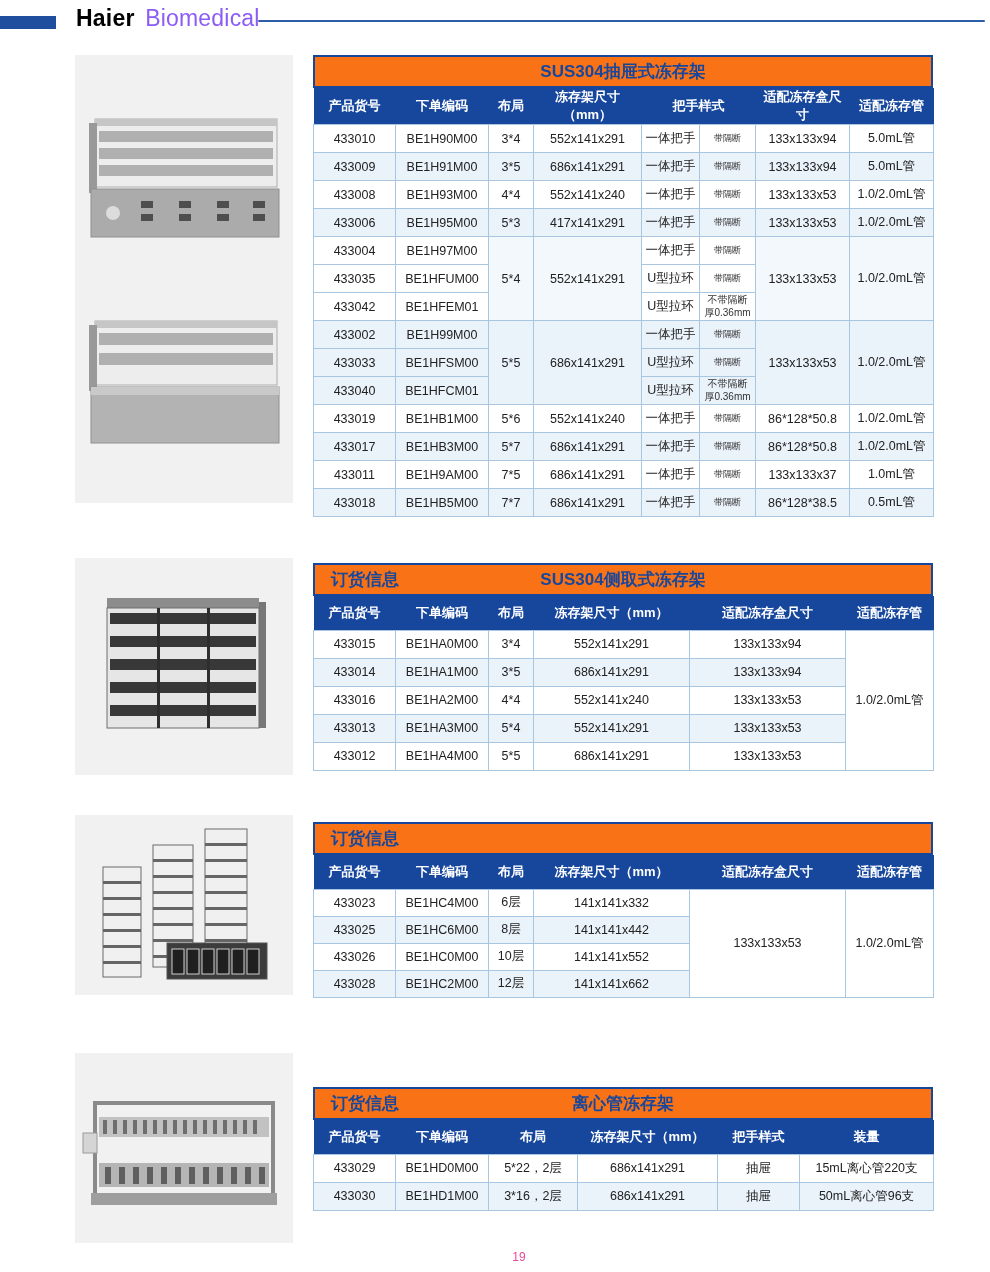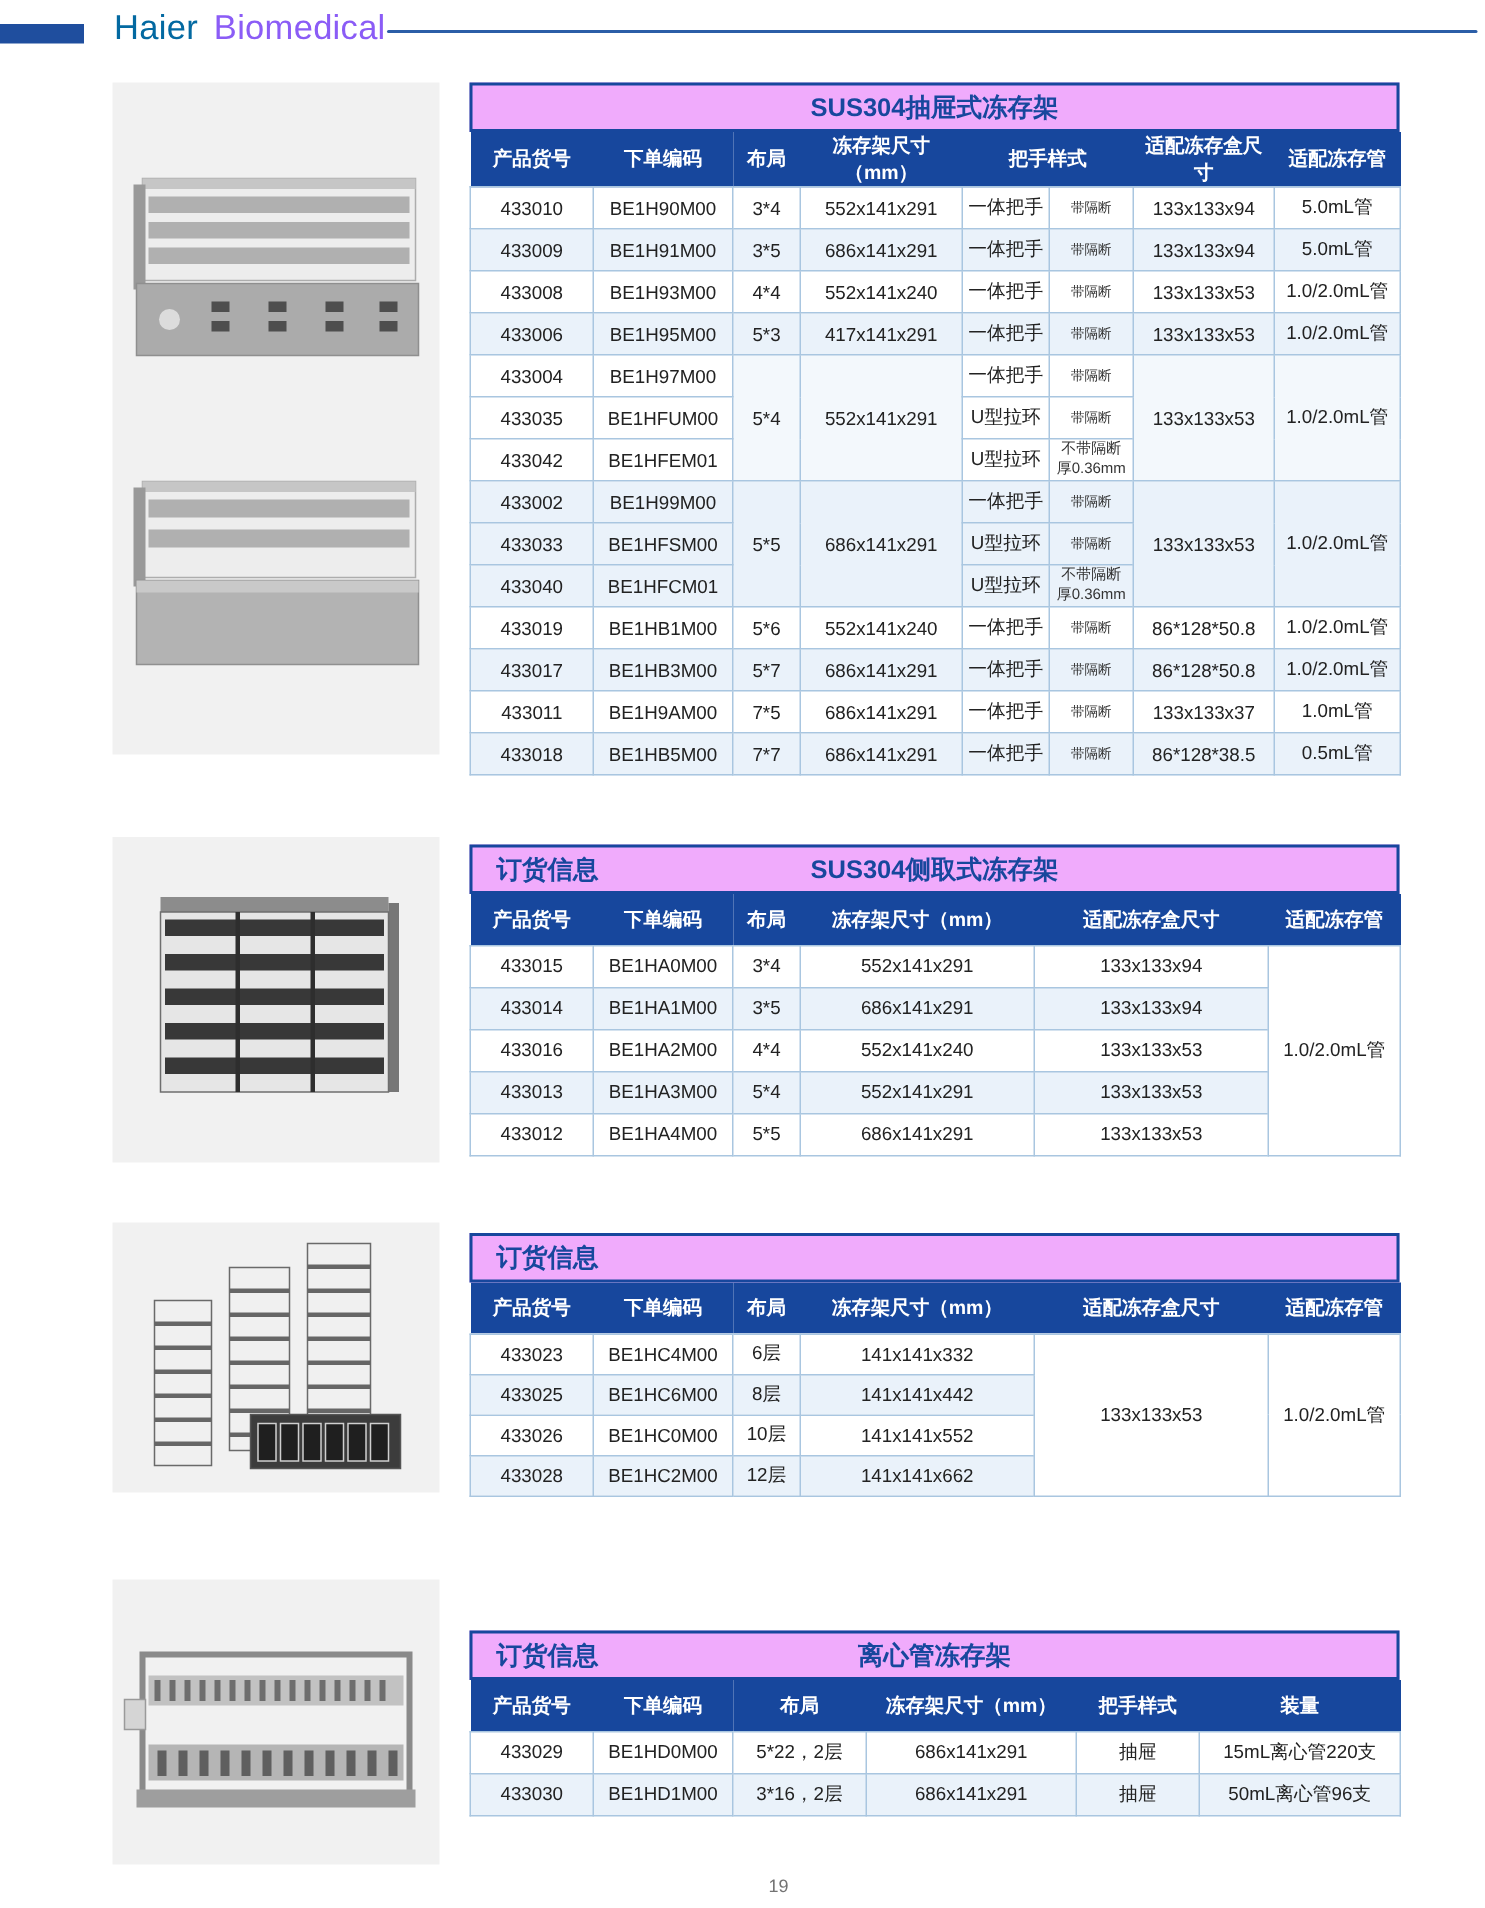--- a/index.html
+++ b/index.html
@@ -12,50 +12,50 @@
     --ink:#1F1F1F;
   }
   *{margin:0;padding:0;box-sizing:border-box;}
   html,body{background:#fff;}
   body{font-family:"Liberation Sans","DejaVu Sans",sans-serif;color:var(--ink);}
   .page{position:relative;width:990px;height:1272px;background:#fff;overflow:hidden;}
 
   
   .brand-bar{position:absolute;left:0;top:16px;width:56px;height:13px;background:#1F4E9E;}
   .brand{position:absolute;left:76px;top:5px;font-size:23px;letter-spacing:.2px;white-space:nowrap;}
-  .brand .haier{color:#0369a1;font-weight:normal;}
+  .brand .haier{color:#000000;font-weight:bold;}
   .brand .biomed{color:#8b5cf6;font-weight:normal;margin-left:4px;}
   .brand-line{position:absolute;left:258px;top:20px;width:727px;height:2px;background:#2B5EA7;border-radius:1px;}
 
   
   .img-box{position:absolute;left:75px;width:218px;background:var(--imgbg);}
   .img-box svg{display:block;width:100%;height:100%;}
 
   
   .tbl{position:absolute;left:313px;width:620px;}
-  .tbl-head{position:relative;height:33px;border:2px solid var(--blue);background:#f0abfc;}
+  .tbl-head{position:relative;height:33px;border:2px solid var(--blue);background:#f97316;}
   .tbl-head .title-center{position:absolute;left:0;right:0;top:0;line-height:29px;text-align:center;
       color:var(--blue);font-weight:bold;font-size:17px;}
   .tbl-head .order-label{position:absolute;left:16px;top:0;line-height:29px;color:var(--blue);
       font-weight:bold;font-size:17px;}
   table{width:620px;border-collapse:collapse;table-layout:fixed;}
   thead th{background:var(--blue);color:#fff;font-weight:bold;font-size:13px;height:34px;
       text-align:center;vertical-align:middle;padding:0 2px;}
   tbody td{border:1px solid var(--grid);font-size:12.5px;text-align:center;vertical-align:middle;
       height:28px;padding:0 2px;background:#fff;color:#222;}
   .t3 tbody td{height:27px;}
   tbody tr.rb td{background:var(--rowalt);}
   tbody td.mg{background:var(--mgtint);}
   tbody td.mgb{background:var(--rowalt);}
   tbody td.wh{background:#fff;}
   td.sep{font-size:9px;color:#333;}
   td.sep2line span{display:block;font-size:10px;line-height:1.25;}
 
   
-  .footer{position:absolute;left:0;top:1250px;width:100%;text-align:center;font-size:12px;color:#737373;padding-left:48px;}
+  .footer{position:absolute;left:0;top:1250px;width:100%;text-align:center;font-size:12px;color:#ec4899;padding-left:48px;}
 </style>
 </head>
 <body>
 
 <div class="page">
 
   <div class="brand-bar"></div>
   <div class="brand">
     <span class="haier">Haier</span>
     <span class="biomed">Biomedical</span>

